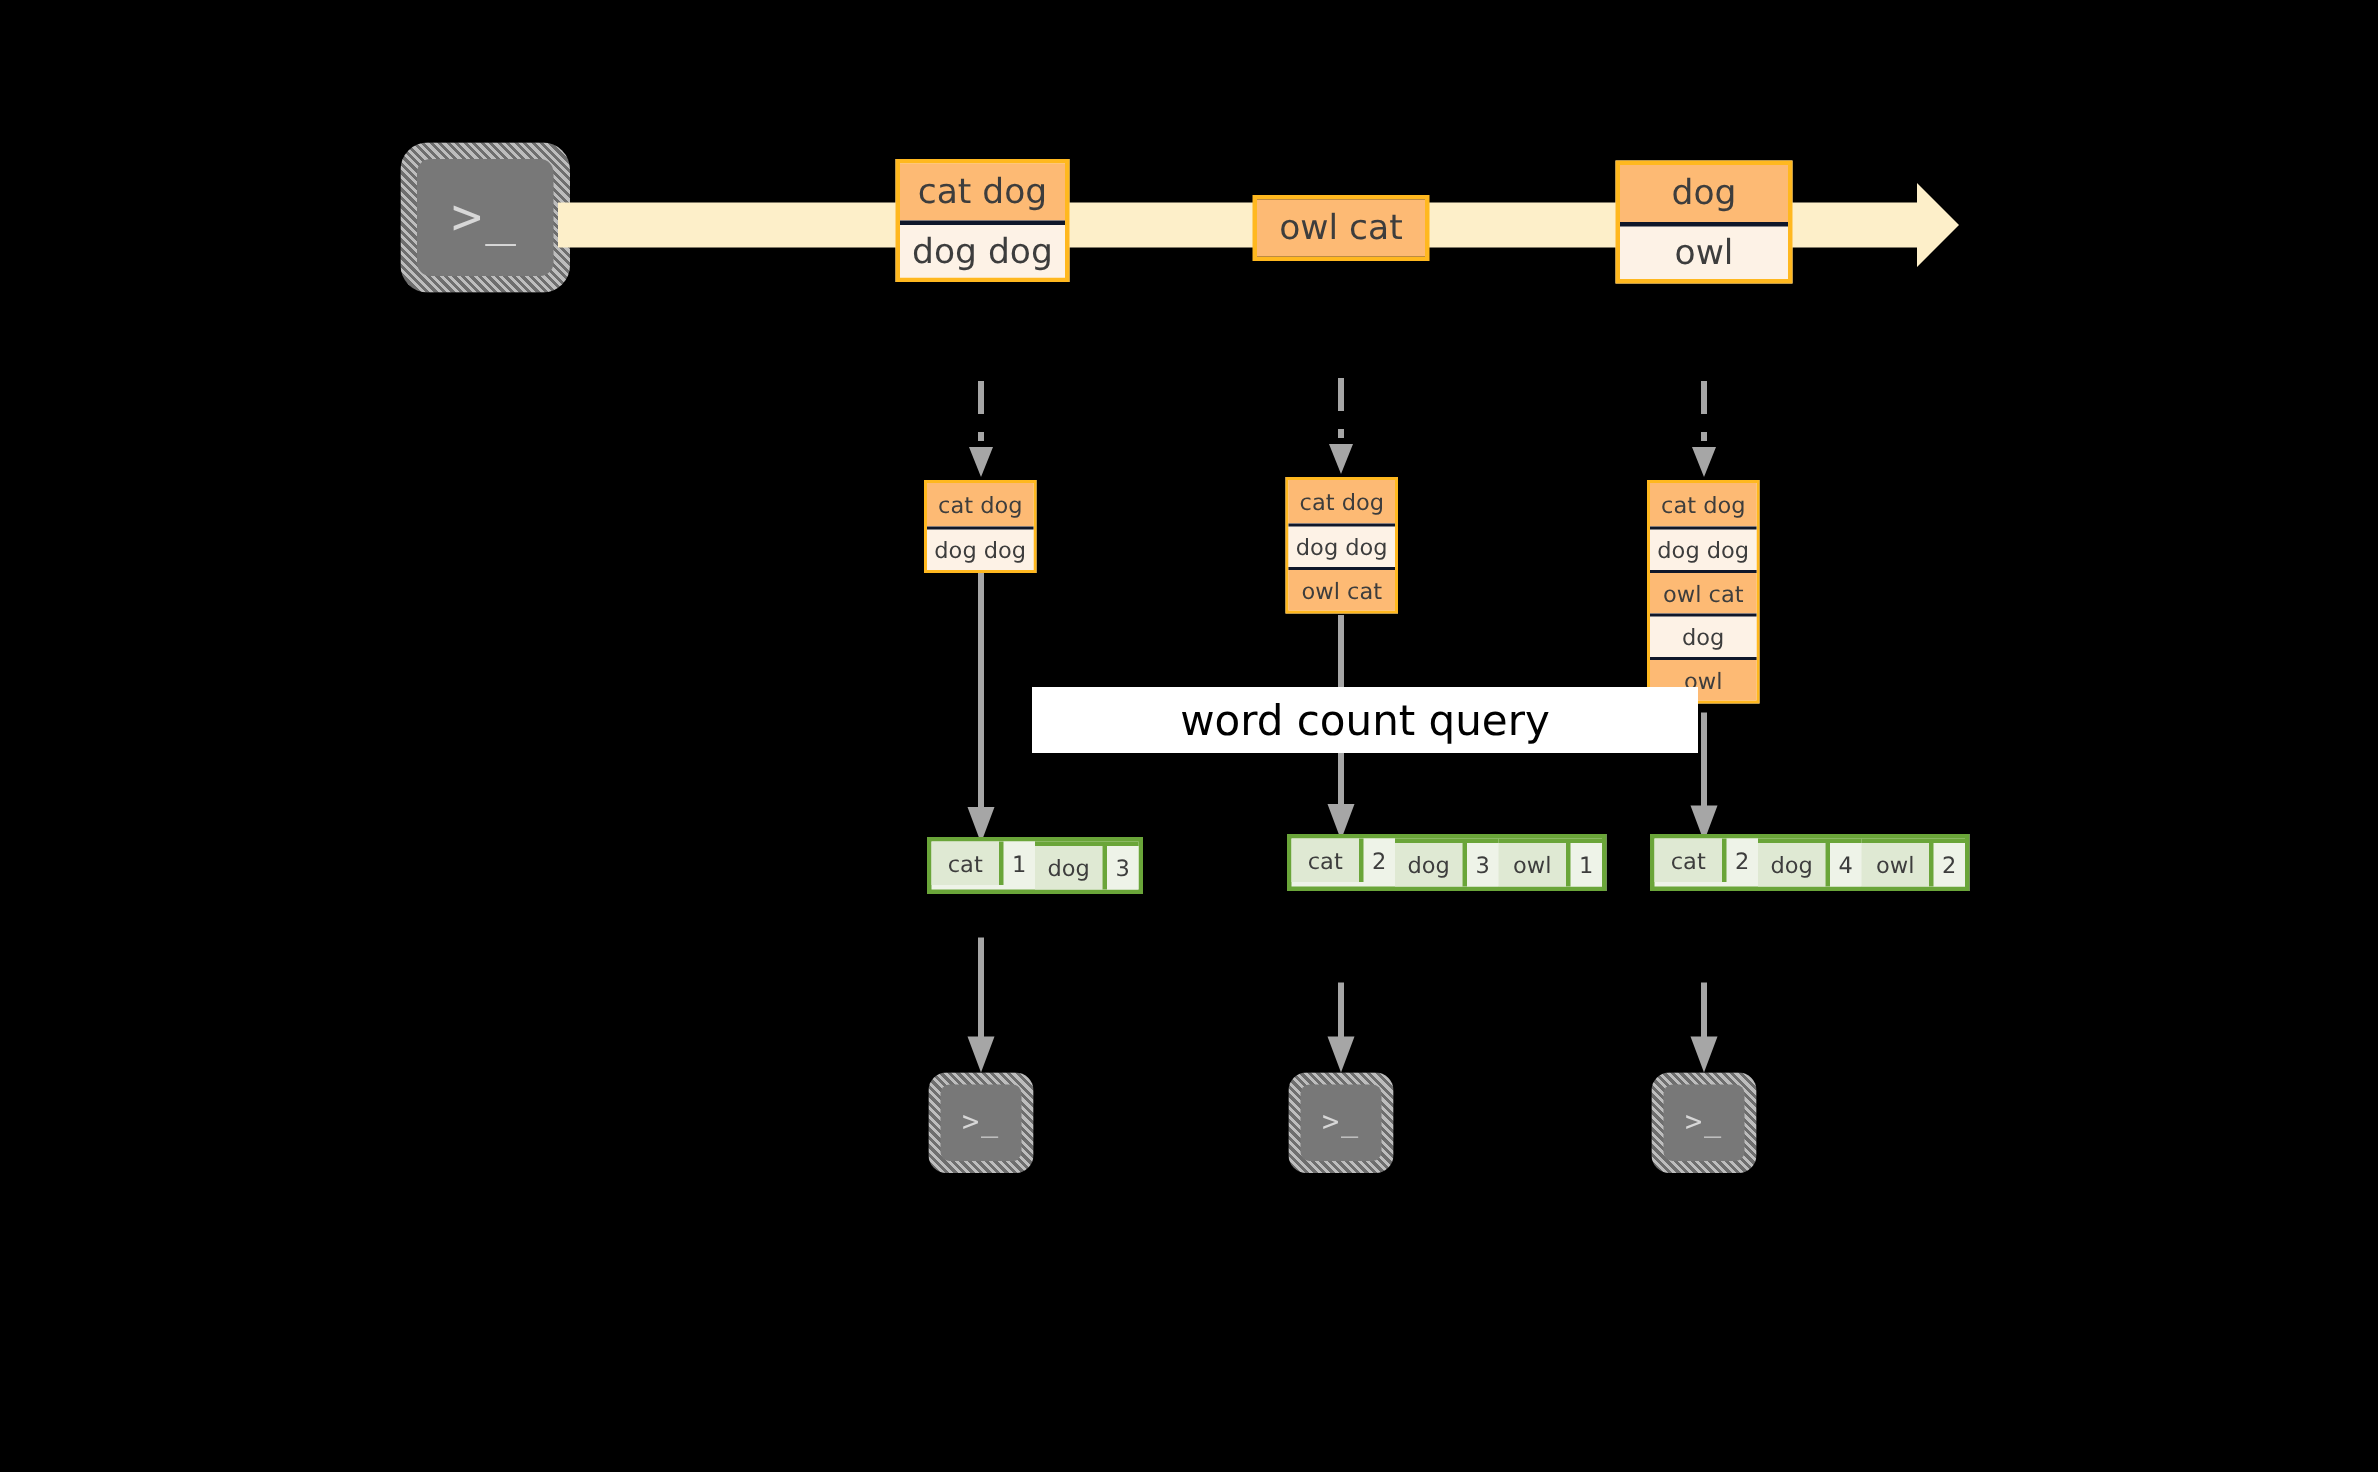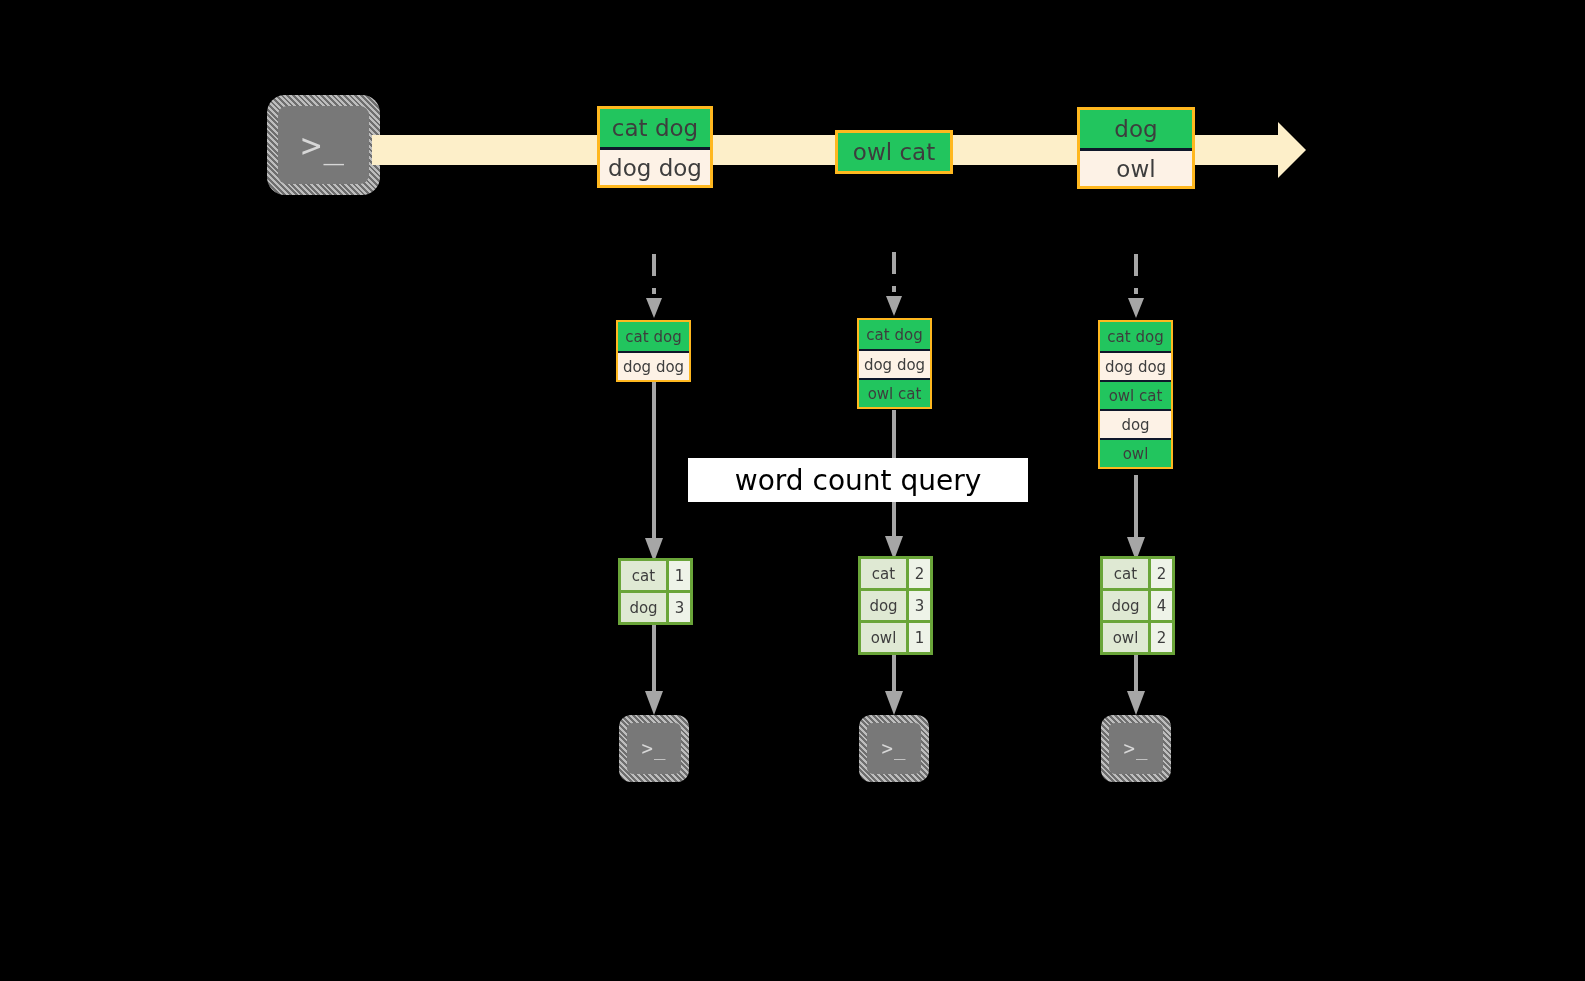--- a/index.html
+++ b/index.html
@@ -82,38 +82,38 @@
     box-sizing: border-box;
     display: flex;
     align-items: center;
     justify-content: center;
     color: #3d3d3d;
     white-space: nowrap;
   }
   .obox .cell + .cell {
     border-top: 3px solid #0f172a;
   }
-  .obox .cell.dark  { background: #22c55e; }
+  .obox .cell.dark  { background: #fdba74; }
   .obox .cell.light { background: #fdf2e6; }
 
   
   .obox.top .cell { font-size: 23px; height: 38px; }
   
   .obox.stack { border-width: 2px; }
   .obox.stack .cell { font-size: 15px; height: 29px; }
   .obox.stack .cell + .cell { border-top-width: 2px; }
 
   
   .gtable {
     position: absolute;
     box-sizing: border-box;
     border: 3px solid #6aa539;
     background: #eef3e8;
     display: flex;
-    flex-direction: column;
+    flex-direction: row;
   }
   .gtable .grow {
     display: flex;
     height: 29px;
   }
   .gtable .grow + .grow { border-top: 3px solid #6aa539; }
   .gtable .gc {
     box-sizing: border-box;
     display: flex;
     align-items: center;
@@ -126,21 +126,21 @@
 
   
   .conn { position: absolute; }
   .conn svg { display: block; overflow: visible; }
 
   
   .query-label {
     position: absolute;
     left: 688px;
     top: 458px;
-    width: 340px;
+    width: 444px;
     height: 44px;
     background: #ffffff;
     display: flex;
     align-items: center;
     justify-content: center;
     color: #000000;
     font-size: 28px;
     white-space: nowrap;
   }
 </style>

